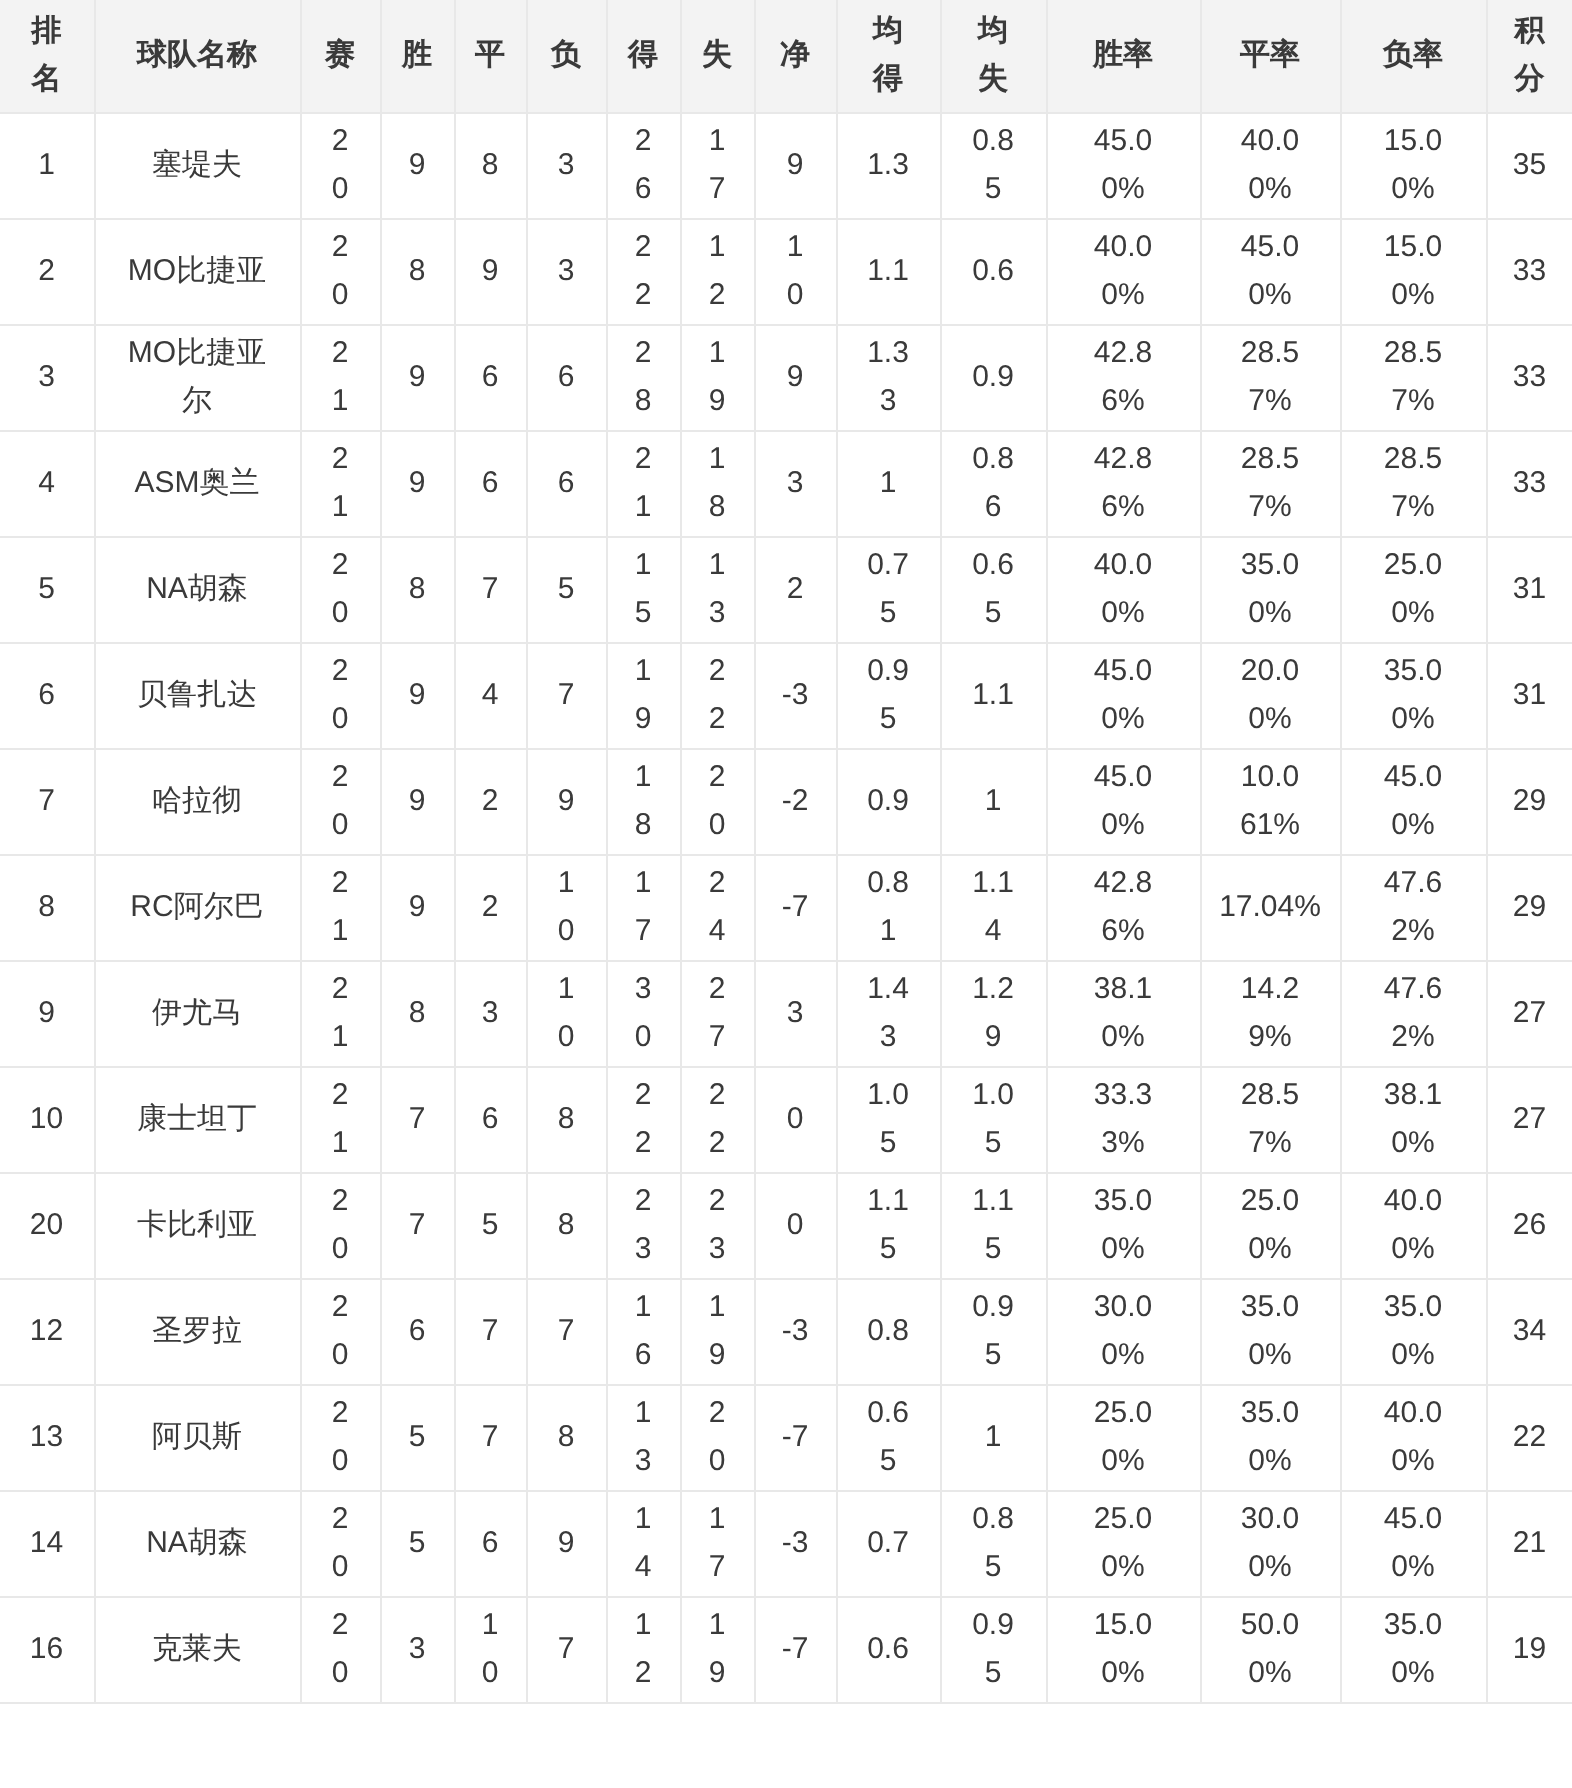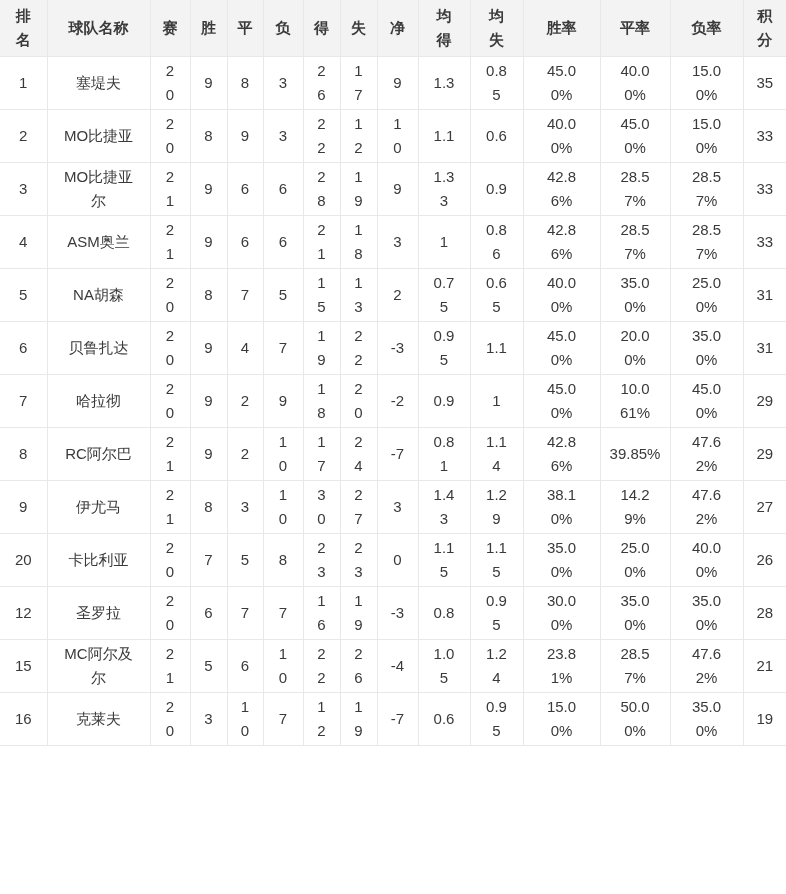--- a/index.html
+++ b/index.html
@@ -283,21 +283,21 @@
 7</td>
           <td>2
 4</td>
           <td>-7</td>
           <td>0.8
 1</td>
           <td>1.1
 4</td>
           <td>42.8
 6%</td>
-          <td>39.85%</td>
+          <td>17.04%</td>
           <td>47.6
 2%</td>
           <td>29</td>
         </tr>
         <tr>
           <td>9</td>
           <td>伊尤马</td>
           <td>2
 1</td>
           <td>8</td>
@@ -315,20 +315,45 @@
 9</td>
           <td>38.1
 0%</td>
           <td>14.2
 9%</td>
           <td>47.6
 2%</td>
           <td>27</td>
         </tr>
         <tr>
+          <td>10</td>
+          <td>康士坦丁</td>
+          <td>2
+1</td>
+          <td>7</td>
+          <td>6</td>
+          <td>8</td>
+          <td>2
+2</td>
+          <td>2
+2</td>
+          <td>0</td>
+          <td>1.0
+5</td>
+          <td>1.0
+5</td>
+          <td>33.3
+3%</td>
+          <td>28.5
+7%</td>
+          <td>38.1
+0%</td>
+          <td>27</td>
+        </tr>
+        <tr>
           <td>20</td>
           <td>卡比利亚</td>
           <td>2
 0</td>
           <td>7</td>
           <td>5</td>
           <td>8</td>
           <td>2
 3</td>
           <td>2
@@ -361,47 +386,68 @@
           <td>-3</td>
           <td>0.8</td>
           <td>0.9
 5</td>
           <td>30.0
 0%</td>
           <td>35.0
 0%</td>
           <td>35.0
 0%</td>
-          <td>28</td>
-        </tr>
-        <tr>
-          <td>15</td>
-          <td>MC阿尔及
-尔</td>
-          <td>2
-1</td>
+          <td>34</td>
+        </tr>
+        <tr>
+          <td>13</td>
+          <td>阿贝斯</td>
+          <td>2
+0</td>
           <td>5</td>
-          <td>6</td>
-          <td>1
-0</td>
-          <td>2
-2</td>
-          <td>2
-6</td>
-          <td>-4</td>
-          <td>1.0
-5</td>
-          <td>1.2
+          <td>7</td>
+          <td>8</td>
+          <td>1
+3</td>
+          <td>2
+0</td>
+          <td>-7</td>
+          <td>0.6
+5</td>
+          <td>1</td>
+          <td>25.0
+0%</td>
+          <td>35.0
+0%</td>
+          <td>40.0
+0%</td>
+          <td>22</td>
+        </tr>
+        <tr>
+          <td>14</td>
+          <td>NA胡森</td>
+          <td>2
+0</td>
+          <td>5</td>
+          <td>6</td>
+          <td>9</td>
+          <td>1
 4</td>
-          <td>23.8
-1%</td>
-          <td>28.5
-7%</td>
-          <td>47.6
-2%</td>
+          <td>1
+7</td>
+          <td>-3</td>
+          <td>0.7</td>
+          <td>0.8
+5</td>
+          <td>25.0
+0%</td>
+          <td>30.0
+0%</td>
+          <td>45.0
+0%</td>
           <td>21</td>
         </tr>
         <tr>
           <td>16</td>
           <td>克莱夫</td>
           <td>2
 0</td>
           <td>3</td>
           <td>1
 0</td>

